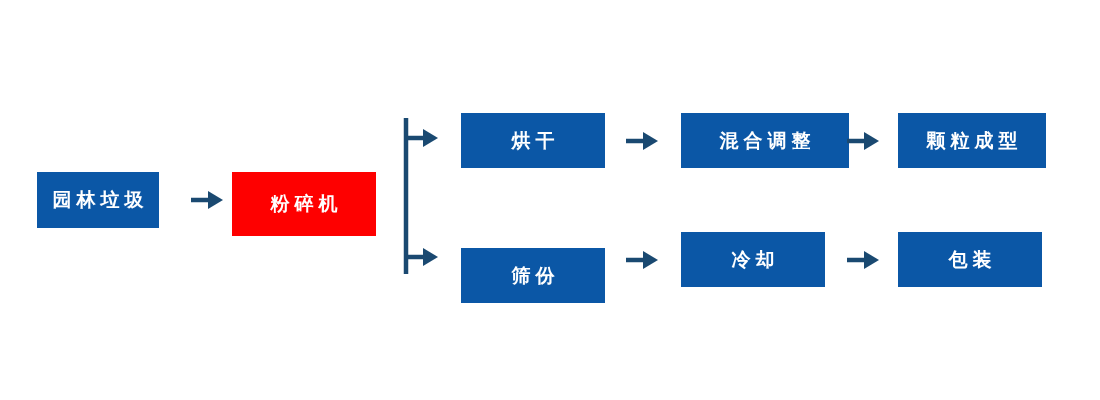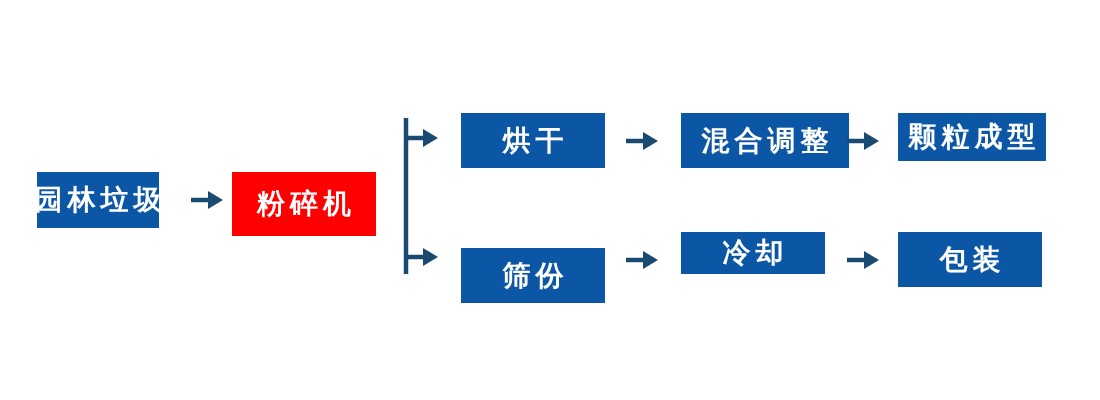--- a/index.html
+++ b/index.html
@@ -21,21 +21,21 @@
   }
   .node {
     position: absolute;
     display: flex;
     align-items: center;
     justify-content: center;
     box-sizing: border-box;
   }
   .node-label {
     color: var(--label-text, #ffffff);
-    font-size: 28px;
+    font-size: 19px;
     font-weight: bold;
     letter-spacing: 5px;
     text-indent: 5px;
     white-space: nowrap;
   }
   .node.blue { background: var(--box-blue, #0B57A6); }
   .node.red  { background: var(--box-red, #FE0000); }
 
   .arrow, .connector {
     position: absolute;
@@ -96,36 +96,36 @@
     <span class="node-label">混合调整</span>
   </div>
 
   <div class="arrow" style="left:846px; top:128px">
     <svg width="34" height="26" viewBox="0 0 34 26">
       <line class="stroke-nav" x1="1" y1="13" x2="20" y2="13"></line>
       <polygon class="fill-nav" points="18,4 33,13 18,22"></polygon>
     </svg>
   </div>
 
-  <div class="node blue" style="left:898px; top:113px; width:148px; height:48px">
+  <div class="node blue" style="left:898px; top:113px; width:148px; height:55px">
     <span class="node-label">颗粒成型</span>
   </div>
 
   <div class="node blue" style="left:461px; top:248px; width:144px; height:55px">
     <span class="node-label">筛份</span>
   </div>
 
   <div class="arrow" style="left:625px; top:247px">
     <svg width="34" height="26" viewBox="0 0 34 26">
       <line class="stroke-nav" x1="1" y1="13" x2="20" y2="13"></line>
       <polygon class="fill-nav" points="18,4 33,13 18,22"></polygon>
     </svg>
   </div>
 
-  <div class="node blue" style="left:681px; top:232px; width:144px; height:42px">
+  <div class="node blue" style="left:681px; top:232px; width:144px; height:55px">
     <span class="node-label">冷却</span>
   </div>
 
   <div class="arrow" style="left:846px; top:247px">
     <svg width="34" height="26" viewBox="0 0 34 26">
       <line class="stroke-nav" x1="1" y1="13" x2="20" y2="13"></line>
       <polygon class="fill-nav" points="18,4 33,13 18,22"></polygon>
     </svg>
   </div>
 

